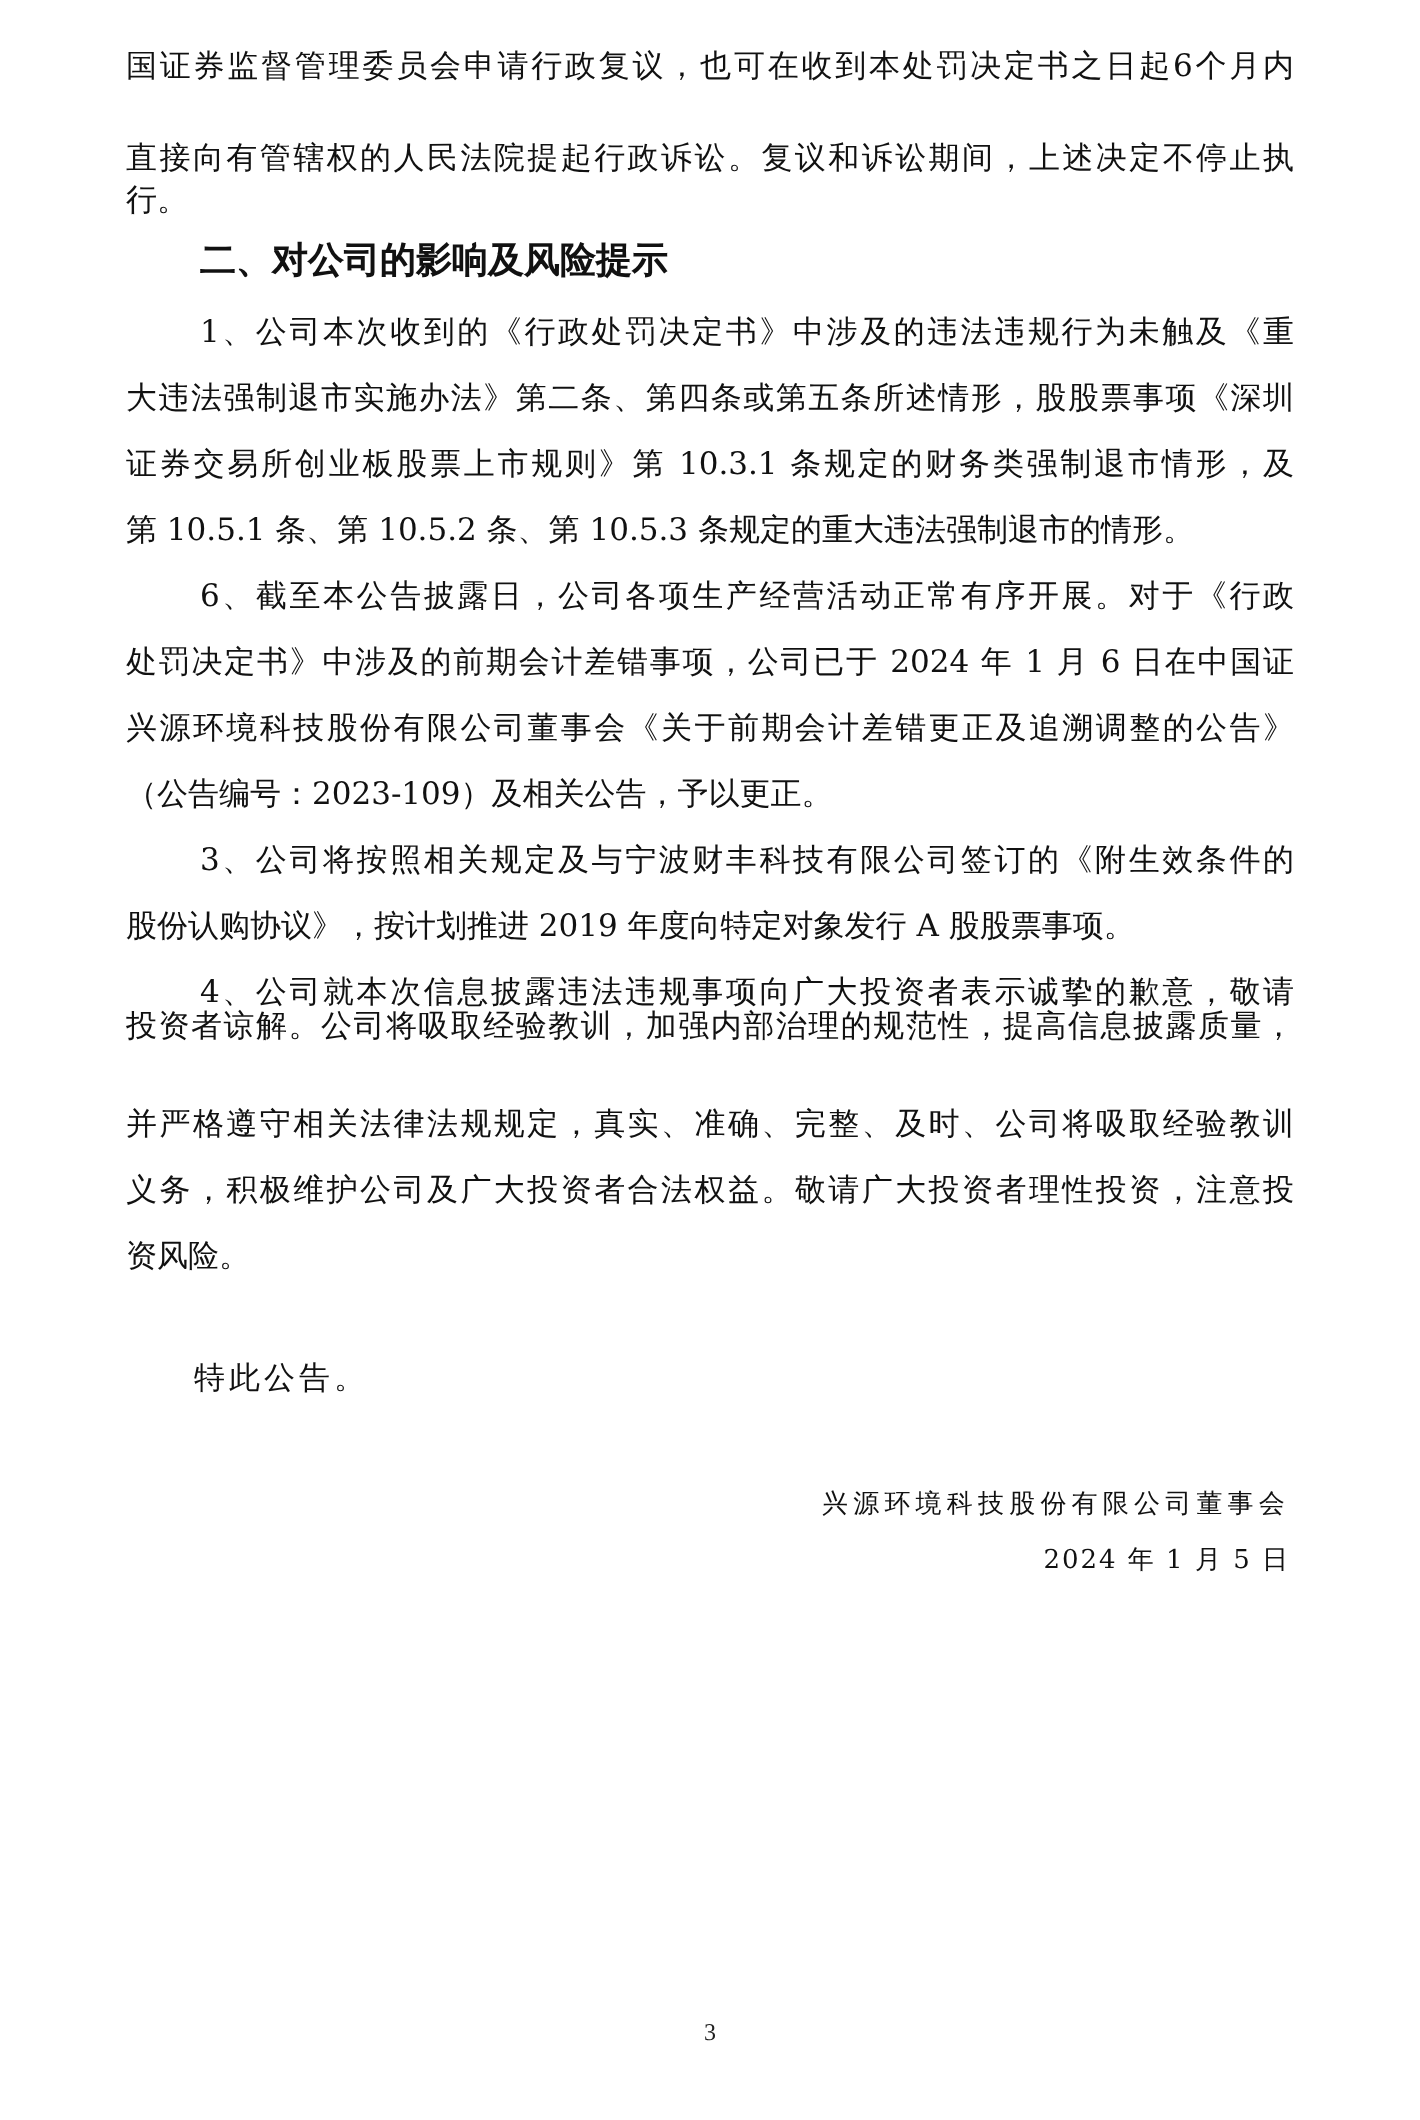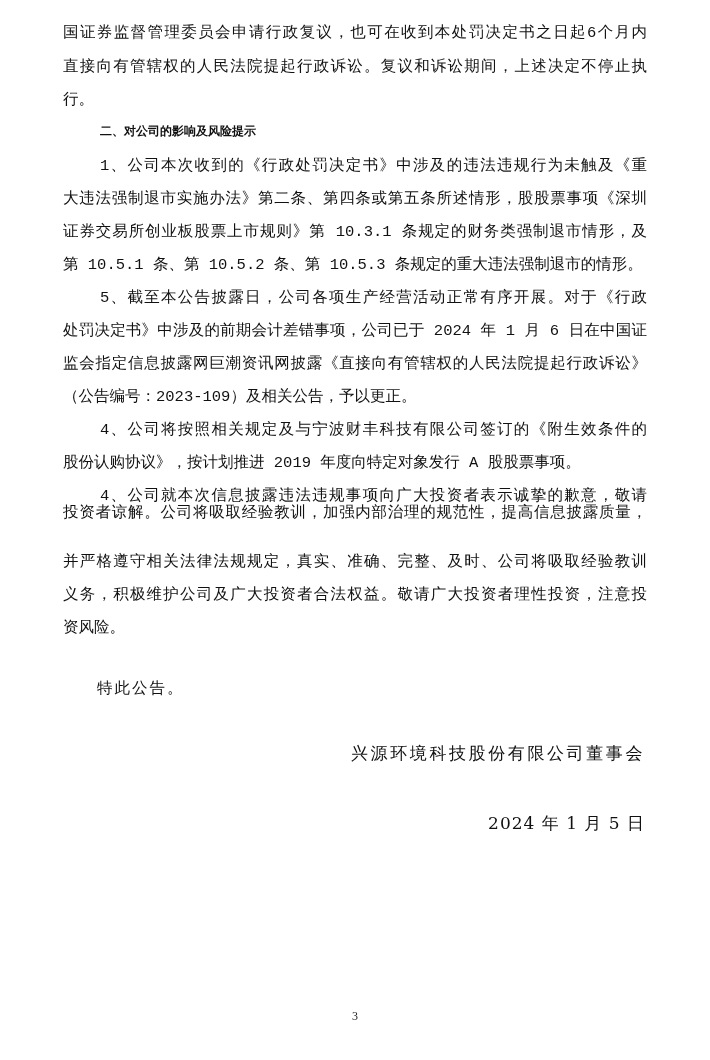--- a/index.html
+++ b/index.html
@@ -1,54 +1,54 @@
 <!DOCTYPE html>
 <html><head>
 <meta charset="utf-8">
 <style>
   html, body { margin: 0; padding: 0; background: #ffffff; }
   body { width: 710px; height: 1060px; position: relative; overflow: hidden;
          font-family: "DejaVu Serif", "Liberation Serif", serif; color: #111111; }
   .page { position: absolute; left: 63px; top: 0; width: 584px; }
-  .line { position: absolute; left: 0; font-size: 15.5px; white-space: nowrap; height: 22px; line-height: 22px; font-family: Liberation Mono, monospace; }
+  .line { position: absolute; left: 0; font-size: 15.5px; white-space: nowrap; height: 22px; line-height: 22px; }
   .justify { width: 584px; text-align: justify; text-align-last: justify; }
-  .heading { font-weight: bold; font-family: "DejaVu Sans", "Liberation Sans", sans-serif; font-size: 12px; }
-  .right { position: absolute; white-space: nowrap; font-size: 17px; line-height: 22px; }
+  .heading { font-weight: bold; font-family: "DejaVu Sans", "Liberation Sans", sans-serif; font-size: 18px; }
+  .right { position: absolute; white-space: nowrap; font-size: 13px; line-height: 22px; }
   .pagenum { position: absolute; left: 0; width: 710px; text-align: center; top: 1009px;
              font-size: 12px; font-family: "Liberation Serif", serif; color: #222; }
 </style>
 </head>
 <body>
 
 <div class="page">
 
   <div class="line justify" style="top:22px">国证券监督管理委员会申请行政复议，也可在收到本处罚决定书之日起6个月内</div>
-  <div class="line justify" style="top:56px">直接向有管辖权的人民法院提起行政诉讼。复议和诉讼期间，上述决定不停止执</div>
+  <div class="line justify" style="top:68px">直接向有管辖权的人民法院提起行政诉讼。复议和诉讼期间，上述决定不停止执</div>
   <div class="line" style="top:89px">行。</div>
 
   <div class="line heading" style="top:120px; left:37px">二、对公司的影响及风险提示</div>
 
   <div class="line justify" style="top:155px; left:37px; width:547px">1、公司本次收到的《行政处罚决定书》中涉及的违法违规行为未触及《重</div>
   <div class="line justify" style="top:188px">大违法强制退市实施办法》第二条、第四条或第五条所述情形，股股票事项《深圳</div>
   <div class="line justify" style="top:221px">证券交易所创业板股票上市规则》第 10.3.1 条规定的财务类强制退市情形，及</div>
   <div class="line" style="top:254px">第 10.5.1 条、第 10.5.2 条、第 10.5.3 条规定的重大违法强制退市的情形。</div>
 
-  <div class="line justify" style="top:287px; left:37px; width:547px">5、截至本公告披露日，公司各项生产经营活动正常有序开展。对于《行政</div>
+  <div class="line justify" style="top:287px; left:37px; width:547px">6、截至本公告披露日，公司各项生产经营活动正常有序开展。对于《行政</div>
   <div class="line justify" style="top:320px">处罚决定书》中涉及的前期会计差错事项，公司已于 2024 年 1 月 6 日在中国证</div>
-  <div class="line justify" style="top:353px">监会指定信息披露网巨潮资讯网披露《直接向有管辖权的人民法院提起行政诉讼》</div>
+  <div class="line justify" style="top:353px">兴源环境科技股份有限公司董事会《关于前期会计差错更正及追溯调整的公告》</div>
   <div class="line" style="top:386px">（公告编号：2023-109）及相关公告，予以更正。</div>
 
-  <div class="line justify" style="top:419px; left:37px; width:547px">4、公司将按照相关规定及与宁波财丰科技有限公司签订的《附生效条件的</div>
+  <div class="line justify" style="top:419px; left:37px; width:547px">3、公司将按照相关规定及与宁波财丰科技有限公司签订的《附生效条件的</div>
   <div class="line" style="top:452px">股份认购协议》，按计划推进 2019 年度向特定对象发行 A 股股票事项。</div>
 
   <div class="line justify" style="top:485px; left:37px; width:547px">4、公司就本次信息披露违法违规事项向广大投资者表示诚挚的歉意，敬请</div>
   <div class="line justify" style="top:502px">投资者谅解。公司将吸取经验教训，加强内部治理的规范性，提高信息披露质量，</div>
   <div class="line justify" style="top:551px">并严格遵守相关法律法规规定，真实、准确、完整、及时、公司将吸取经验教训</div>
   <div class="line justify" style="top:584px">义务，积极维护公司及广大投资者合法权益。敬请广大投资者理性投资，注意投</div>
   <div class="line" style="top:617px">资风险。</div>
 
   <div class="line" style="top:678px; left:34px; letter-spacing:2px">特此公告。</div>
 </div>
 
 <div class="right" style="top:742px; right:65px; letter-spacing:2.6px">兴源环境科技股份有限公司董事会</div>
-<div class="right" style="top:812px; right:65px; letter-spacing:1px">2024 年 1 月 5 日</div>
+<div class="right" style="top:770px; right:65px; letter-spacing:1px">2024 年 1 月 5 日</div>
 
 <div class="pagenum">3</div>
 
 </body></html>

